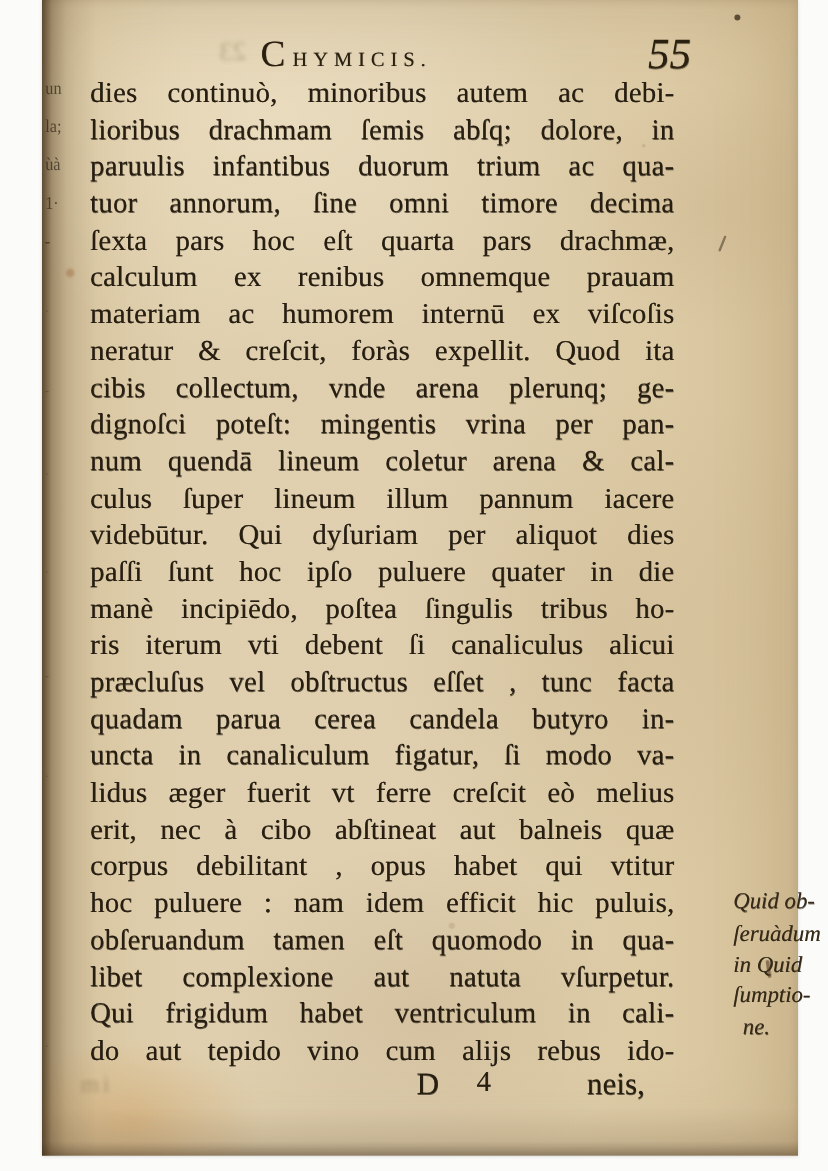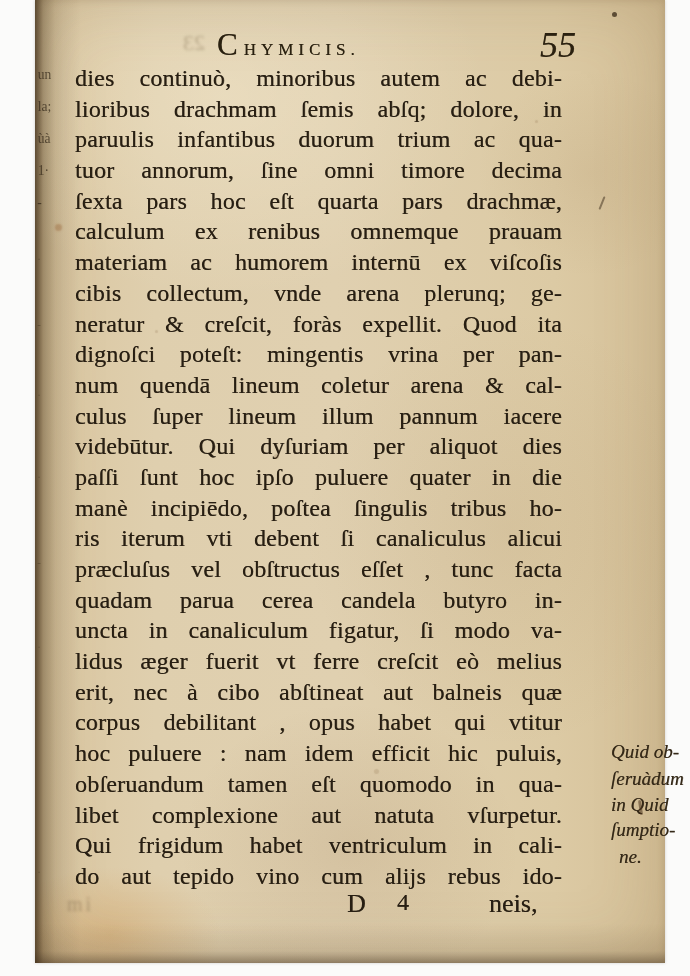--- a/index.html
+++ b/index.html
@@ -135,22 +135,22 @@
     <div class="page-number">55</div>
 
     <main class="text-block">
       <div class="line">dies continuò, minoribus autem ac debi-</div>
       <div class="line">lioribus drachmam ſemis abſq; dolore, in</div>
       <div class="line">paruulis infantibus duorum trium ac qua-</div>
       <div class="line">tuor annorum, ſine omni timore decima</div>
       <div class="line">ſexta pars hoc eſt quarta pars drachmæ,</div>
       <div class="line">calculum ex renibus omnemque prauam</div>
       <div class="line">materiam ac humorem internū ex viſcoſis</div>
+      <div class="line">neratur &amp; creſcit, foràs expellit. Quod ita</div>
       <div class="line">cibis collectum, vnde arena plerunq; ge-</div>
-      <div class="line">neratur &amp; creſcit, foràs expellit. Quod ita</div>
       <div class="line">dignoſci poteſt: mingentis vrina per pan-</div>
       <div class="line">num quendā lineum coletur arena &amp; cal-</div>
       <div class="line">culus ſuper lineum illum pannum iacere</div>
       <div class="line">videbūtur. Qui dyſuriam per aliquot dies</div>
       <div class="line">paſſi ſunt hoc ipſo puluere quater in die</div>
       <div class="line">manè incipiēdo, poſtea ſingulis tribus ho-</div>
       <div class="line">ris iterum vti debent ſi canaliculus alicui</div>
       <div class="line">præcluſus vel obſtructus eſſet , tunc facta</div>
       <div class="line">quadam parua cerea candela butyro in-</div>
       <div class="line">uncta in canaliculum figatur, ſi modo va-</div>

